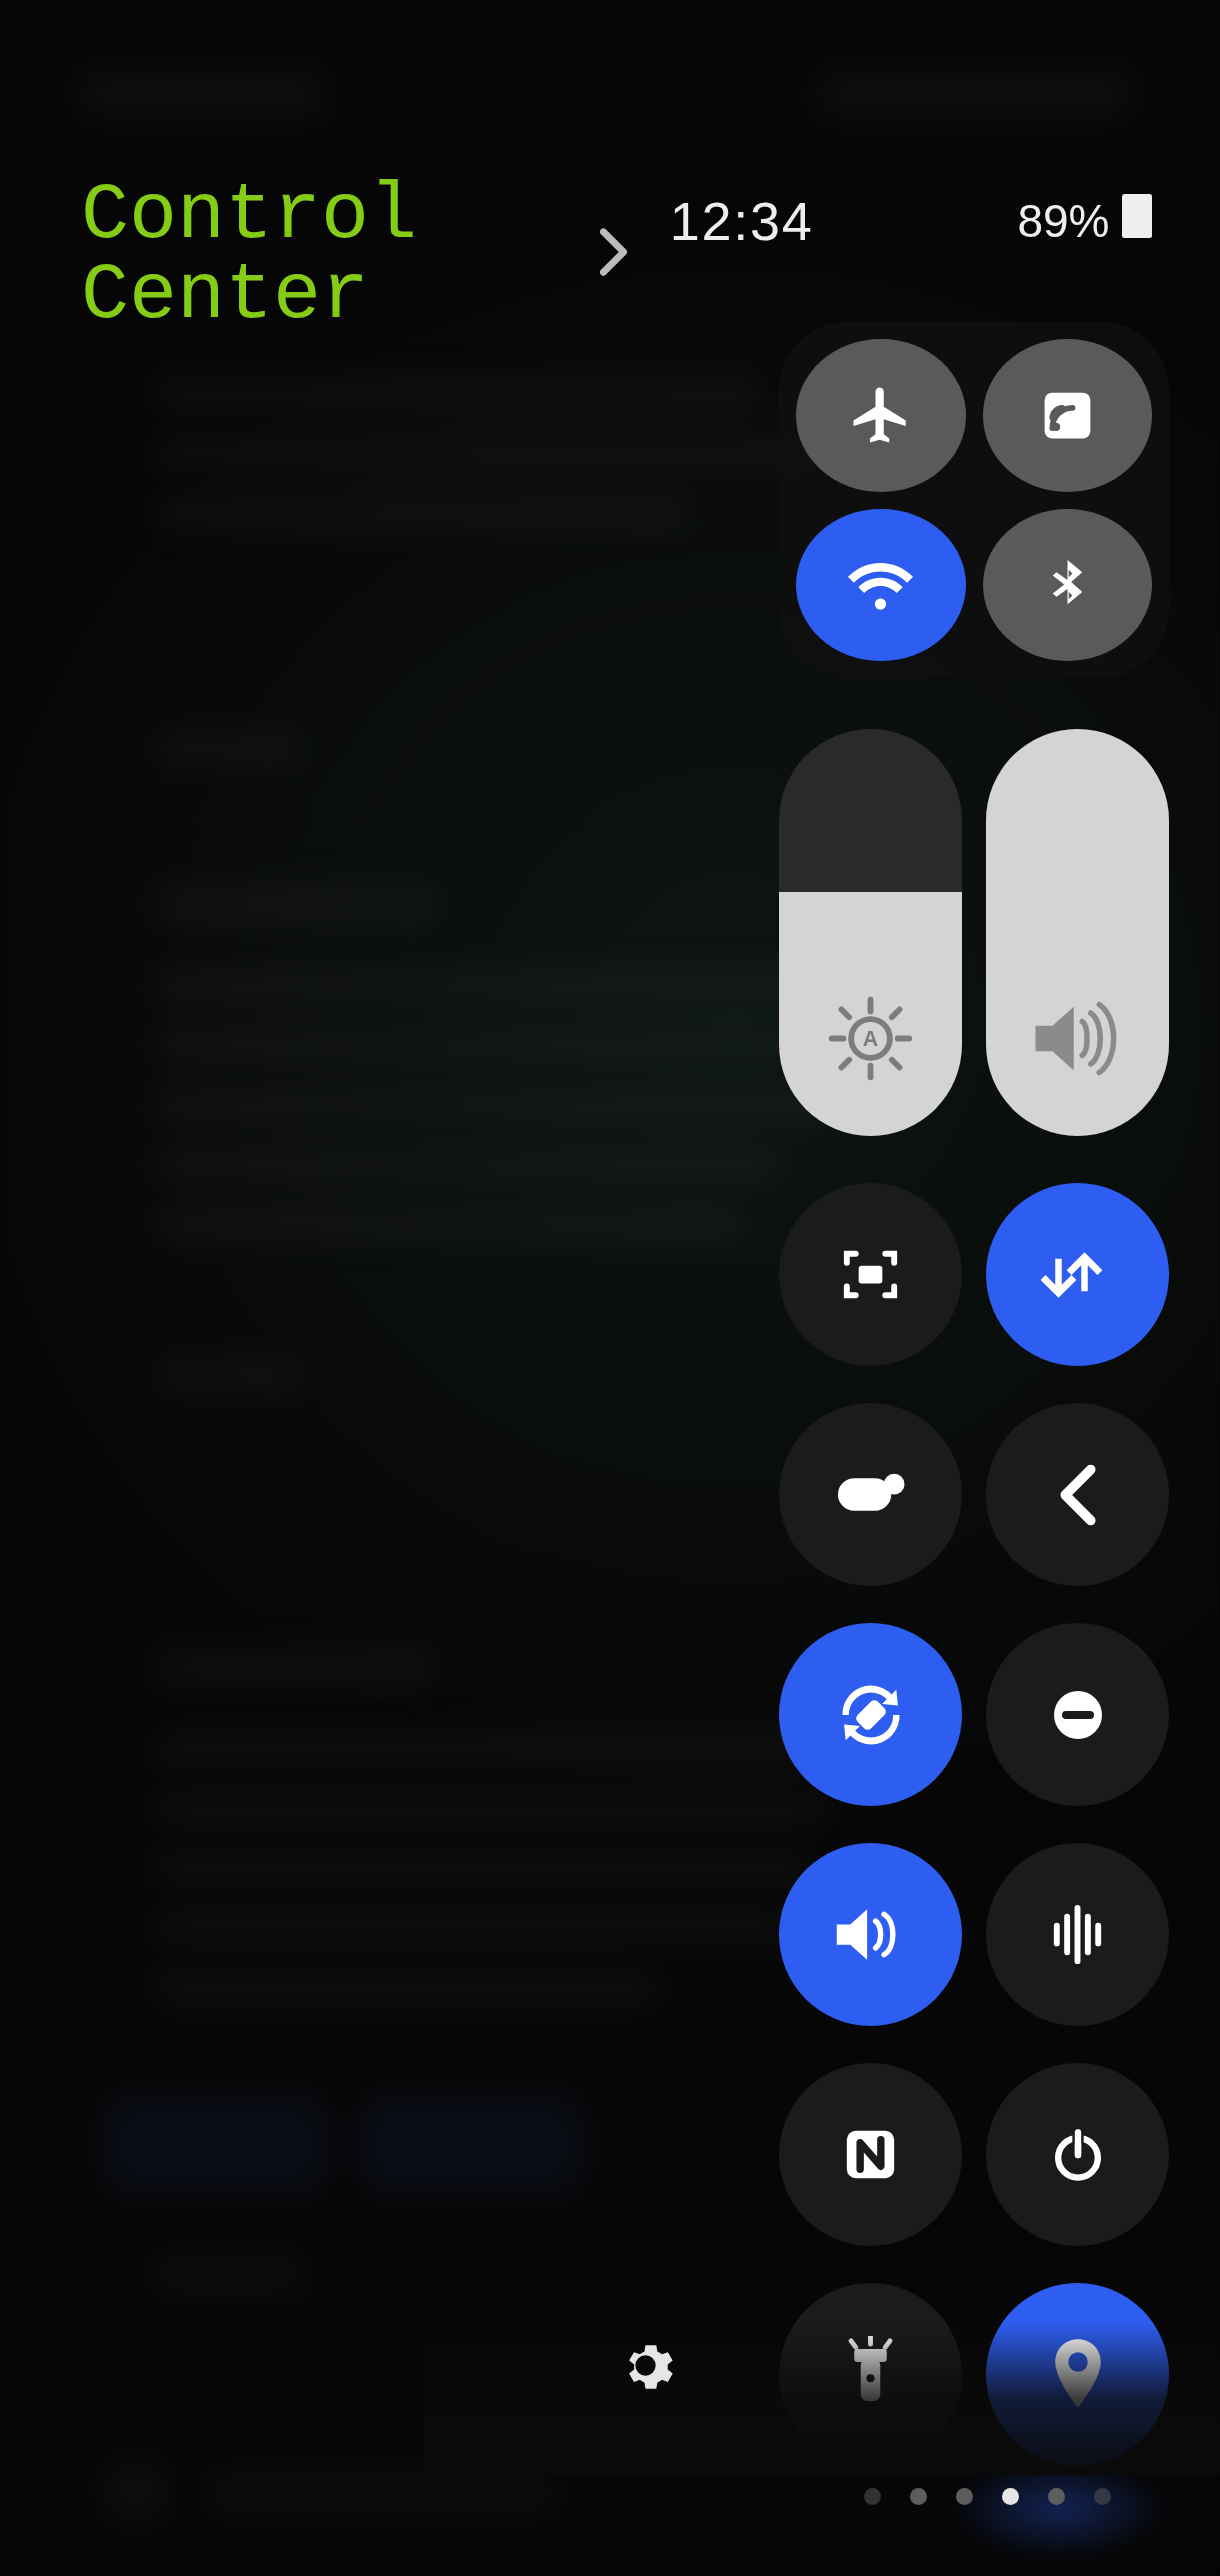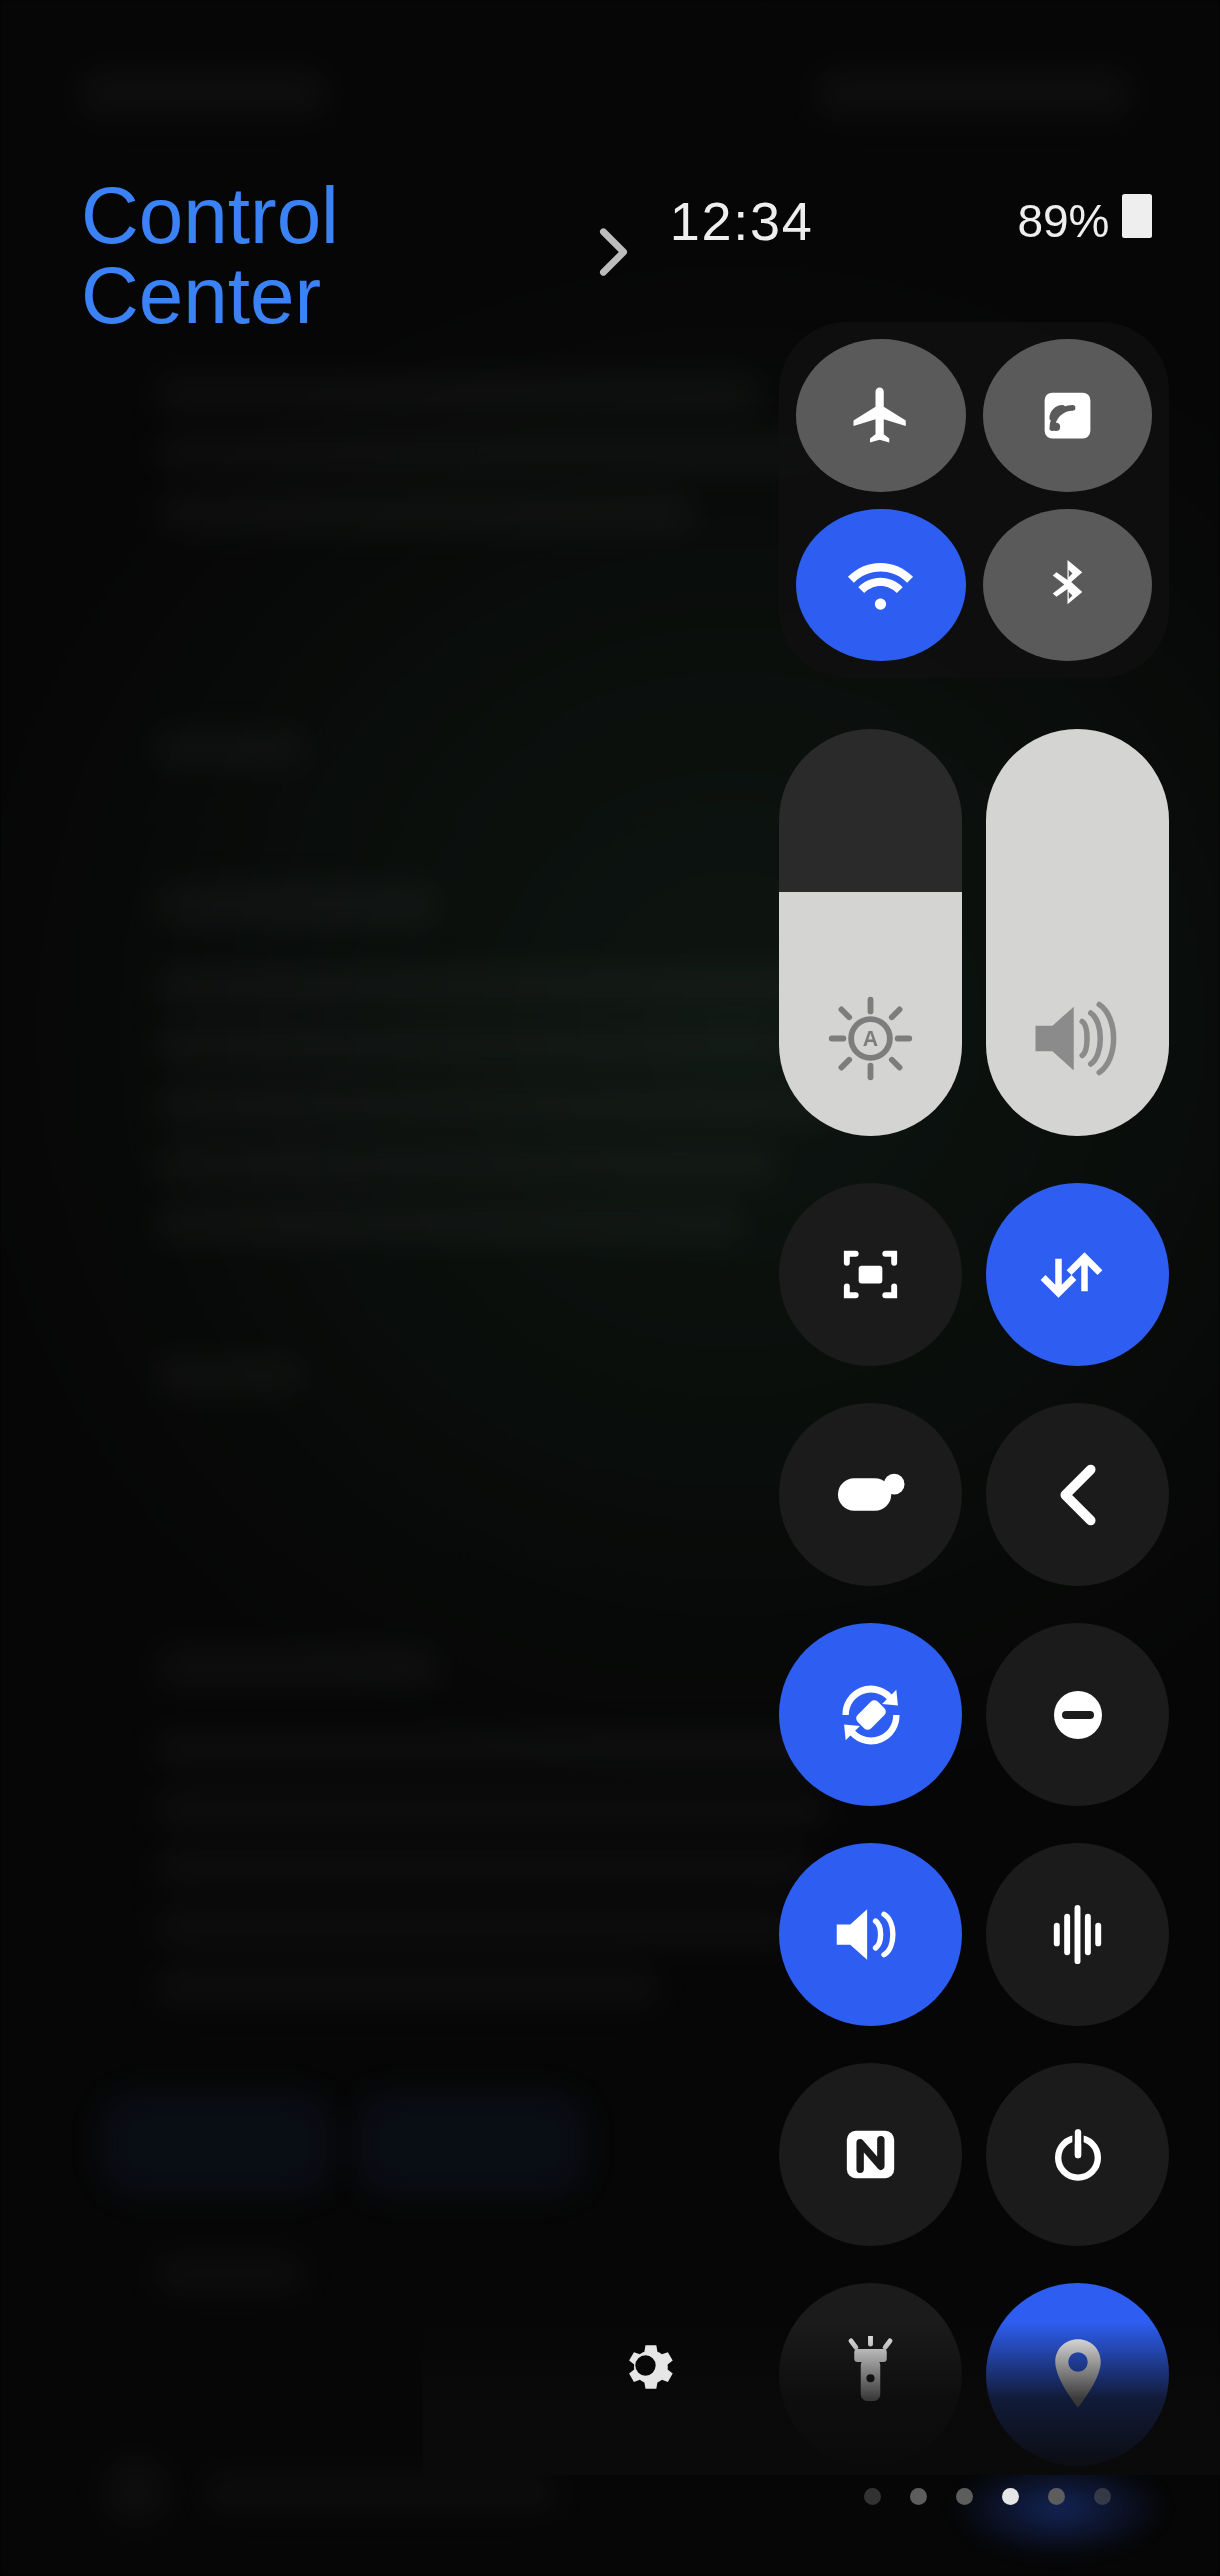--- a/index.html
+++ b/index.html
@@ -58,22 +58,22 @@
     width: 30.5px; height: 44px; background:#eee; border-radius:2.5px;
     position:relative;
   }
 
   
   .cc-title {
     position: absolute;
     top: 176px;
     left: 81px;
     z-index: 5;
-    font-family: Liberation Sans, sans-serif;
-    color:#3b82f6;
+    font-family: Liberation Mono, monospace;
+    color:#84cc16;
     line-height: 1.0;
   }
   .cc-title .row1 { font-size: 80px; display:block; }
   .cc-title .row2 { font-size: 80px; display:block; }
   .cc-chevron {
     position:absolute; top:225px; left:593px;
     z-index:5;
   }
 
   

